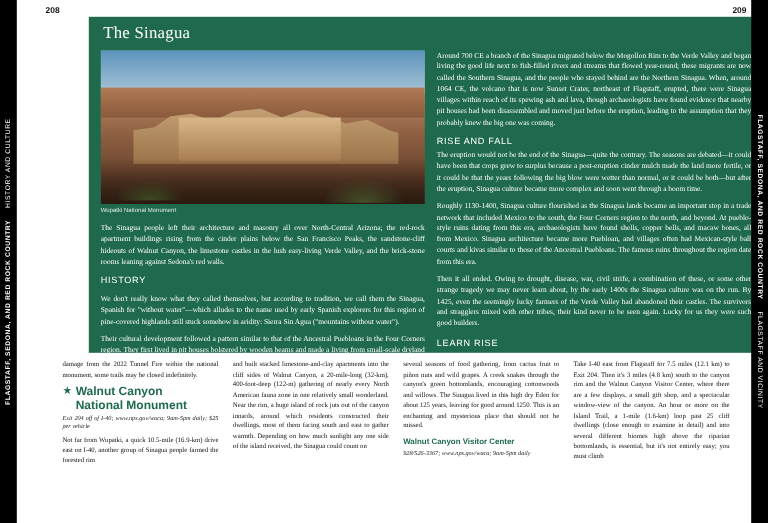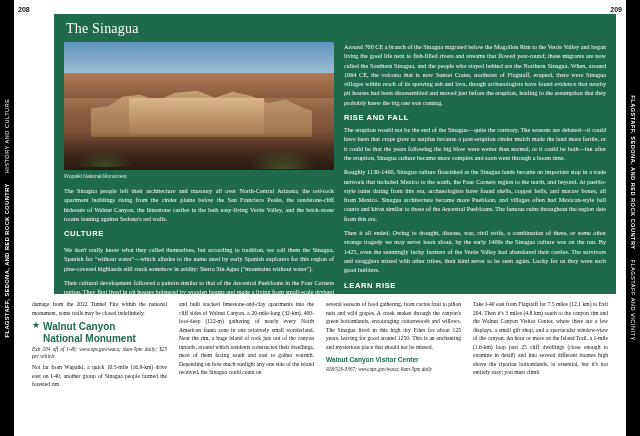--- a/index.html
+++ b/index.html
@@ -44,21 +44,21 @@
     transform-origin:center center;
     white-space:nowrap;
     color:#fff;
     font-family:"Liberation Sans", sans-serif;
     font-size:5.6px;
     letter-spacing:0.5px;
     font-weight:bold;
   }
   .side-tab .vsub, .side-tab-r .vsub{font-weight:normal;}
 
-  .content{flex:1;position:relative;}
+  .content{flex:1;position:relative;margin-left:20px;}
 
   
   .pagenum{
     position:absolute;top:6px;
     font-family:"Liberation Sans", sans-serif;
     font-size:7px;font-weight:bold;color:#111;
   }
   .pagenum.left{left:4px;}
   .pagenum.right{right:4px;}
 
@@ -120,21 +120,21 @@
     font-size:6.2px;
     line-height:1.5;
     text-align:justify;
     margin-top:7px;
   }
   .ftext p{margin:0 0 5px 0;}
   .fhead{
     color:#ffffff;
     font-family:"Liberation Sans", sans-serif;
     font-size:7.6px;
-    font-weight:bold;
+    font-weight:normal;
     letter-spacing:0.6px;
     margin:6px 0 3px 0;
   }
   .fcol.right .ftext{margin-top:0;}
   ul.bullets{margin:0;padding-left:9px;}
   ul.bullets li{margin:0 0 4px 0;font-size:6.2px;line-height:1.5;color:#fff;}
 
   
   .lower{
     position:absolute;
@@ -203,21 +203,21 @@
             <div class="shadow"></div>
             <div class="brush"></div>
             <div class="brush2"></div>
           </div>
           <div class="caption">Wupatki National Monument</div>
 
           <div class="ftext">
             <p>The Sinagua people left their architecture and masonry all over North-Central Arizona; the red-rock apartment buildings rising from the cinder plains below the San Francisco Peaks, the sandstone-cliff hideouts of Walnut Canyon, the limestone castles in the lush easy-living Verde Valley, and the brick-stone rooms leaning against Sedona's red walls.</p>
           </div>
 
-          <div class="fhead">CULTURE</div>
+          <div class="fhead">HISTORY</div>
           <div class="ftext">
             <p>We don't really know what they called themselves, but according to tradition, we call them the Sinagua, Spanish for "without water"—which alludes to the name used by early Spanish explorers for this region of pine-covered highlands still stuck somehow in aridity: Sierra Sin Agua ("mountains without water").</p>
             <p>Their cultural development followed a pattern similar to that of the Ancestral Puebloans in the Four Corners region. They first lived in pit houses bolstered by wooden beams and made a living from small-scale dryland farming, hunting, and gathering piñon nuts and other land-given seasonal delicacies. They made strong and stylish baskets and pottery (though they didn't decorate theirs in the manner of the Ancestral Puebloans and others); they were weavers, craftspeople, and traders.</p>
           </div>
         </div>
 
         <div class="fcol right">
           <div class="ftext">
             <p>Around 700 CE a branch of the Sinagua migrated below the Mogollon Rim to the Verde Valley and began living the good life next to fish-filled rivers and streams that flowed year-round; these migrants are now called the Southern Sinagua, and the people who stayed behind are the Northern Sinagua. When, around 1064 CE, the volcano that is now Sunset Crater, northeast of Flagstaff, erupted, there were Sinagua villages within reach of its spewing ash and lava, though archaeologists have found evidence that nearby pit houses had been disassembled and moved just before the eruption, leading to the assumption that they probably knew the big one was coming.</p>
           </div>

